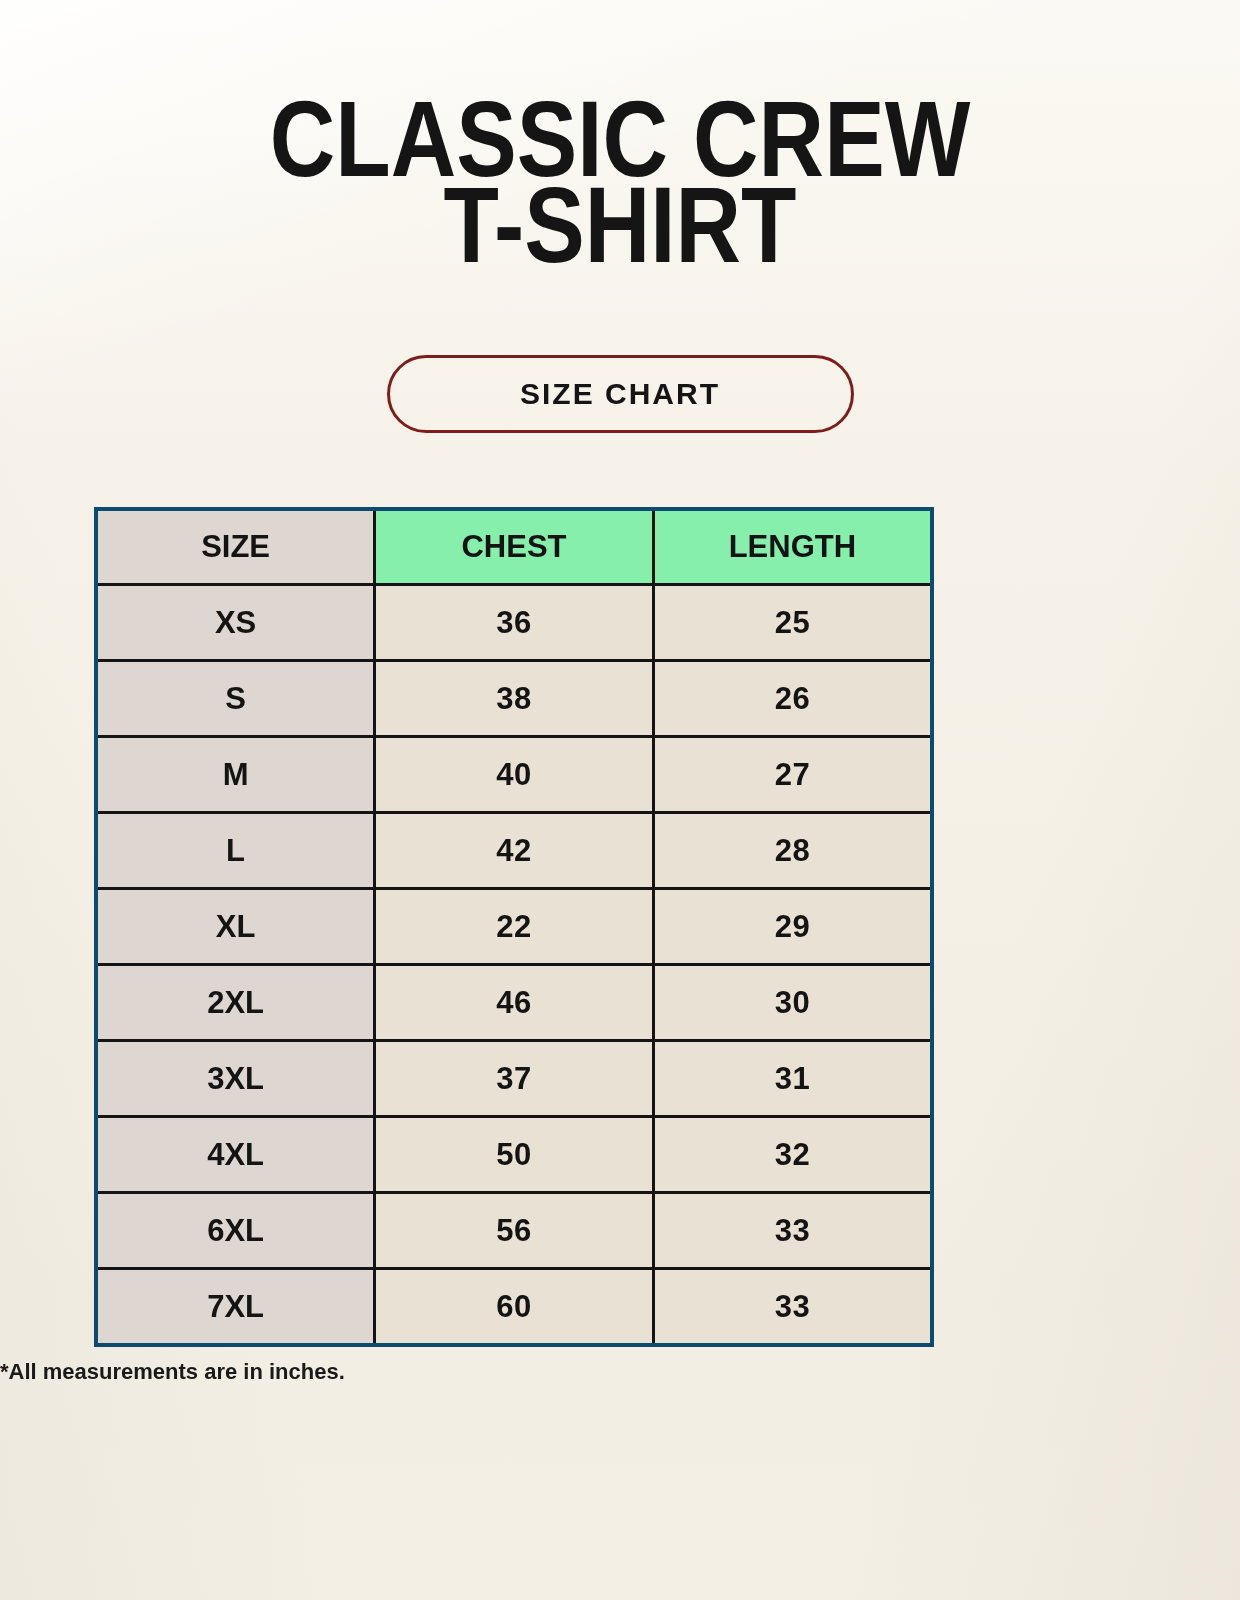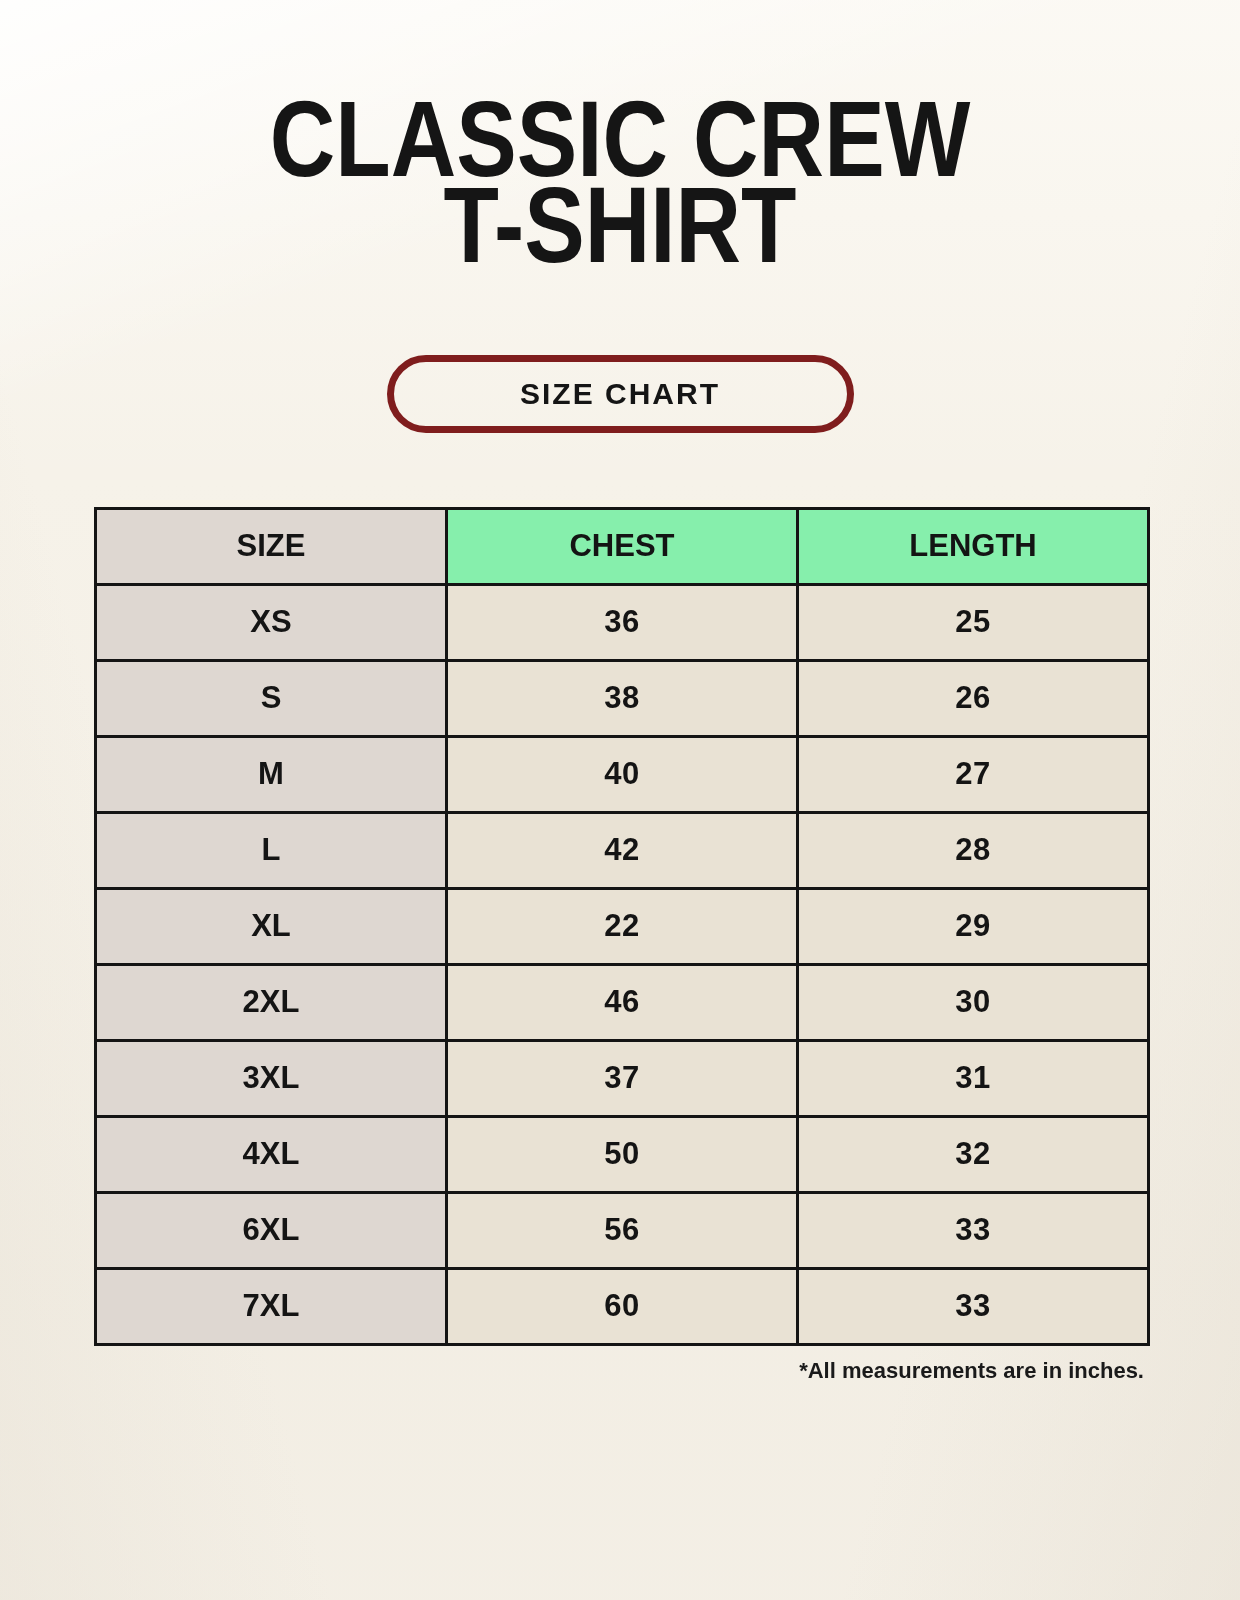--- a/index.html
+++ b/index.html
@@ -31,55 +31,55 @@
   }
   .title .title-line { display: block; }
 
   .pill-wrap { text-align: center; margin-top: 86px; }
   .pill {
     display: inline-flex;
     align-items: center;
     justify-content: center;
     width: 467px;
     height: 78px;
-    border: 7px solid #7f1d1d;
+    border: 3px solid #7f1d1d;
     border-radius: 40px;
     background: transparent;
     font-family: "Liberation Sans", sans-serif;
     font-size: 30px;
     font-weight: bold;
     letter-spacing: 2px;
     color: #151515;
     cursor: pointer;
   }
 
   table.size-table {
     margin-left: 94px;
     margin-top: 74px;
-    width: 1056px;
+    width: 840px;
     border-collapse: collapse;
     table-layout: fixed;
-    border: 2px solid #0c4a6e;
+    border: 4px solid #0c4a6e;
   }
   .size-table th, .size-table td {
     border: 3px solid #141414;
     height: 76px;
     text-align: center;
     vertical-align: middle;
     font-size: 31px;
   }
   .size-table col.c { width: 33.33%; }
   .cell-size   { background: #ded7d1; font-weight: bold; }
   .cell-accent { background: #86efac; font-weight: bold; }
   .cell-data   { background: #e9e2d4; font-weight: bold; letter-spacing: 0.5px; }
 
   .footnote {
     margin-top: 12px;
     padding-right: 96px;
-    text-align: right;
+    text-align: left;
     font-size: 22px;
     font-weight: bold;
     color: #1a1a1a;
   }
 </style>
 </head>
 <body>
 
 <div class="page">
 

